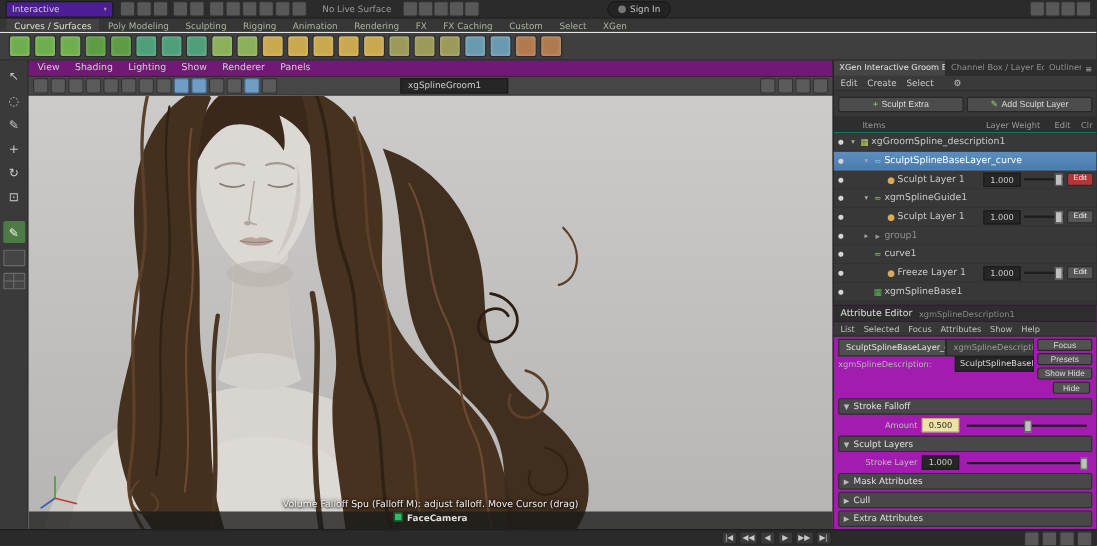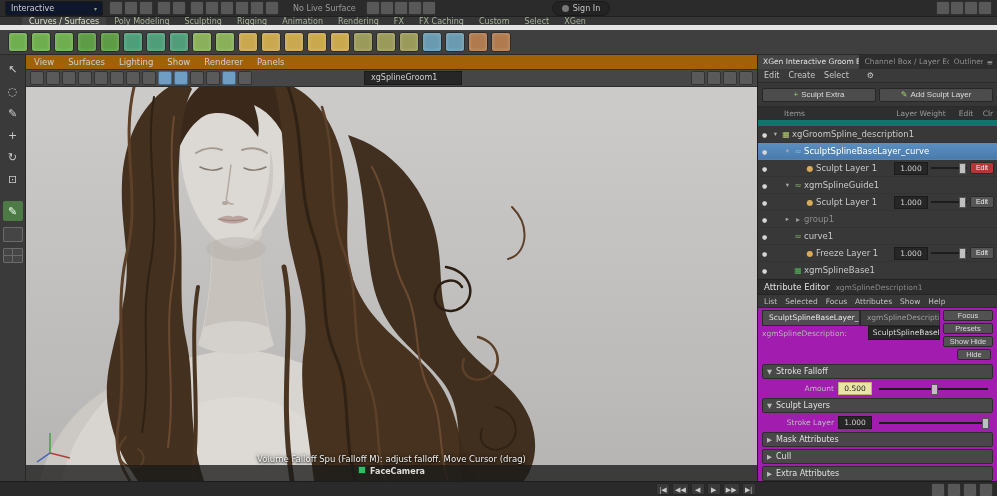--- a/index.html
+++ b/index.html
@@ -3,54 +3,54 @@
 <meta charset="utf-8">
 <style>
   html,body{margin:0;padding:0;background:#222;}
   .app{position:relative;width:997px;height:496px;background:#303030;overflow:hidden;
        font-family:"DejaVu Sans",sans-serif;color:#ccc;font-size:9px;user-select:none;}
 
   
   #topbar{position:absolute;left:0;top:0;width:100%;height:17px;background:#2b2b2b;
           border-bottom:1px solid #202020;display:flex;align-items:center;gap:6px;
           padding:0 5px;box-sizing:border-box;}
-  .menuset{display:flex;align-items:center;justify-content:space-between;background:#0f172a;
+  .menuset{display:flex;align-items:center;justify-content:space-between;background:#4c1d95;
            border:1px solid #1a1a1a;border-radius:2px;height:13px;padding:0 5px;font-size:8px;
            color:#cfcfcf;width:86px;}
   .igroup{display:flex;gap:1px;margin-right:4px;}
   .sq{width:12px;height:12px;background:#585858;border:1px solid #303030;border-radius:2px;display:inline-block;}
   .livesurf{font-size:8px;color:#9b9b9b;margin:0 4px;white-space:nowrap;}
   .signin{display:flex;align-items:center;gap:4px;background:#232323;border:1px solid #1a1a1a;
           border-radius:8px;height:13px;padding:0 9px;font-size:8px;color:#c5c5c5;margin-left:110px;}
   .flexspace{flex:1;}
 
   
-  #shelftabs{position:absolute;top:17px;height:13px;width:100%;background:#363636;border-bottom:5px solid #e5e5e5;
-             display:flex;align-items:center;gap:1px;padding:0 22px;box-sizing:border-box;overflow:hidden;}
+  #shelftabs{position:absolute;top:17px;height:13px;width:100%;background:#363636;border-bottom:1px solid #e5e5e5;
+             display:flex;align-items:center;gap:1px;padding:0 6px;box-sizing:border-box;overflow:hidden;}
   .shtab{font-size:8px;color:#a9b59c;padding:0 7px;height:13px;line-height:13px;white-space:nowrap;}
   .shtab.active{color:#d9e5ca;background:#424242;}
   #shelficons{position:absolute;top:30px;height:25px;width:100%;background:#3f3f3f;border-bottom:1px solid #2a2a2a;
               display:flex;align-items:center;gap:3px;padding:0 8px;box-sizing:border-box;}
   .shicon{width:18px;height:18px;border-radius:3px;border:1px solid #2b2b2b;box-shadow:inset 0 0 4px rgba(255,255,255,.28);}
 
   
   #toolbox{position:absolute;left:0;top:55px;width:26px;height:426px;background:#3a3a3a;
            border-right:1px solid #282828;display:flex;flex-direction:column;align-items:center;
            padding-top:4px;box-sizing:border-box;gap:2px;}
   .tbtool{width:20px;height:20px;display:flex;align-items:center;justify-content:center;
           font-size:11px;color:#c9c9c9;border-radius:2px;}
   .tbtool.active{background:#4e7a45;color:#eaffea;margin-top:10px;}
   .tblayout{width:18px;height:13px;border:1px solid #6a6a6a;border-radius:1px;margin-top:4px;background:#454545;}
   .tblayout.quad{background:
       linear-gradient(#6a6a6a,#6a6a6a) 50% 0/1px 100% no-repeat,
       linear-gradient(#6a6a6a,#6a6a6a) 0 50%/100% 1px no-repeat,#454545;}
 
   
   #viewport{position:absolute;left:26px;top:55px;width:731px;height:426px;}
-  #vp-menus{height:15px;background:#a16207;display:flex;align-items:center;gap:14px;padding:0 8px;
+  #vp-menus{height:15px;background:#701a75;display:flex;align-items:center;gap:14px;padding:0 8px;
             font-size:8.5px;color:#cfcfcf;border-bottom:1px solid #2e2e2e;box-sizing:border-box;}
   #vp-icons{height:17px;background:#464646;display:flex;align-items:center;gap:2px;padding:0 4px;
             border-bottom:1px solid #2e2e2e;box-sizing:border-box;}
   .vsq{width:12px;height:12px;background:#5a5a5a;border:1px solid #333;border-radius:2px;}
   .vsq.on{background:#6f9dc4;border-color:#44678a;}
   .vpfield{height:12px;background:#262626;border:1px solid #1b1b1b;color:#cfcfcf;font-size:8px;
            line-height:12px;padding:0 6px;margin:0 6px 0 110px;min-width:84px;white-space:nowrap;}
   #vp-canvas{position:relative;height:394px;background:#bdbcba;overflow:hidden;}
   #vp-canvas svg{position:absolute;inset:0;width:100%;height:100%;}
   .vp-hint{position:absolute;bottom:17px;width:100%;text-align:center;font-size:8.5px;color:#f2f2f2;
@@ -68,21 +68,21 @@
   .rp-tab.active{background:#454545;color:#e4e4e4;}
   .rp-tabgear{margin-left:auto;padding:0 4px;color:#aaa;}
   .rp-menus{height:13px;display:flex;align-items:center;gap:9px;padding:0 6px;font-size:8px;color:#c8c8c8;
             background:#3a3a3a;border-bottom:1px solid #2b2b2b;flex:0 0 auto;}
   .rp-btnrow{height:19px;display:flex;gap:3px;align-items:center;padding:2px 4px;background:#373737;
              border-bottom:1px solid #2b2b2b;flex:0 0 auto;}
   .rp-btn{flex:1;height:14px;background:#4c4c4c;border:1px solid #272727;border-radius:2px;color:#dcdcdc;
           font-size:8px;display:flex;align-items:center;justify-content:center;gap:3px;}
   .rp-btn .g{color:#9fd06a;font-size:8px;}
   .tree-header{height:13px;display:flex;align-items:center;font-size:7.5px;color:#9a9a9a;background:#2e2e2e;
-               border-bottom:6px solid #0f766e;flex:0 0 auto;}
+               border-bottom:1px solid #0f766e;flex:0 0 auto;}
   .thc-items{flex:1;padding-left:26px;}
   .thc{text-align:center;}
   #tree{background:#383838;flex:0 0 auto;}
   .trow{display:flex;align-items:center;height:16px;padding-right:3px;border-bottom:1px solid rgba(0,0,0,.08);}
   .trow.sel{background:linear-gradient(#5b8fc0,#4a7bae);}
   .trow.sel .tlabel{color:#fff;}
   .tdot{width:13px;text-align:center;font-size:6px;color:#d6d6d6;}
   .texp{width:9px;font-size:6.5px;color:#aaa;text-align:center;}
   .ticon{width:12px;text-align:center;font-size:8px;}
   .tlabel{flex:1;font-size:8.5px;color:#c9c9c9;white-space:nowrap;overflow:hidden;}
@@ -229,21 +229,21 @@
       <div class="tbtool">↻</div>
       <div class="tbtool">⊡</div>
       <div class="tbtool active">✎</div>
       <div class="tblayout"></div>
       <div class="tblayout quad"></div>
     </div>
 
   <div id="viewport">
     <div id="vp-menus">
         <span>View</span>
-        <span>Surfaces</span>
+        <span>Shading</span>
         <span>Lighting</span>
         <span>Show</span>
         <span>Renderer</span>
         <span>Panels</span>
       </div>
     <div id="vp-icons">
         <span class="vsq"></span>
         <span class="vsq"></span>
         <span class="vsq"></span>
         <span class="vsq"></span>

